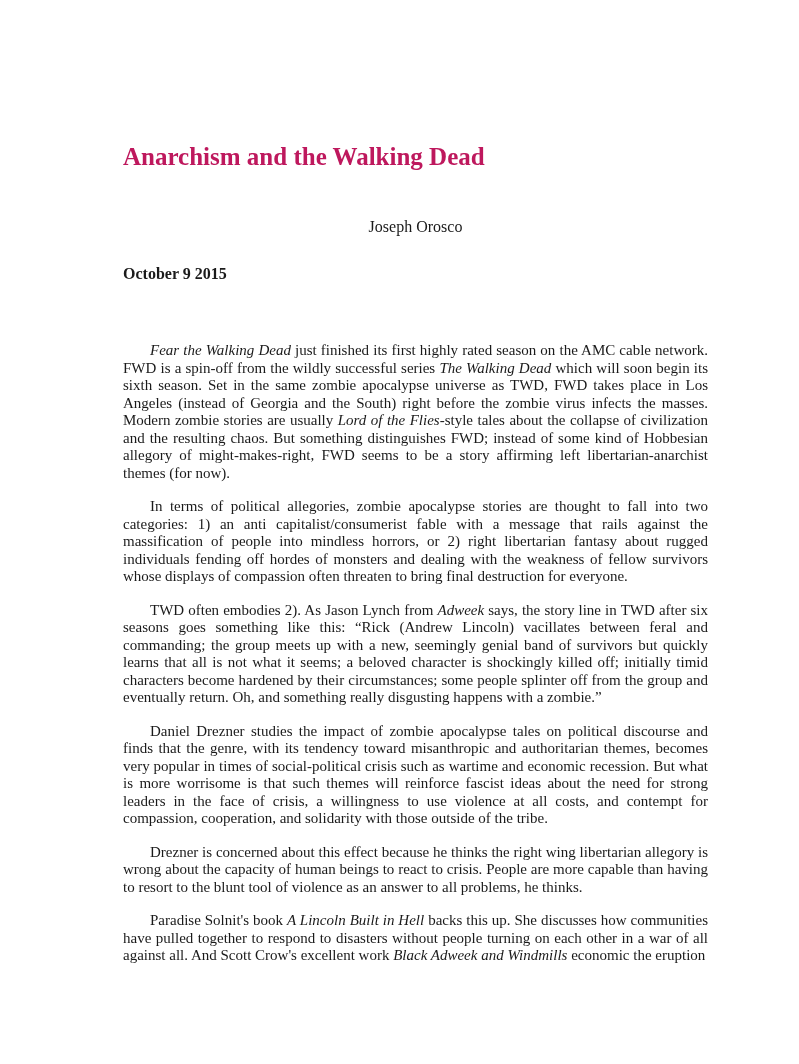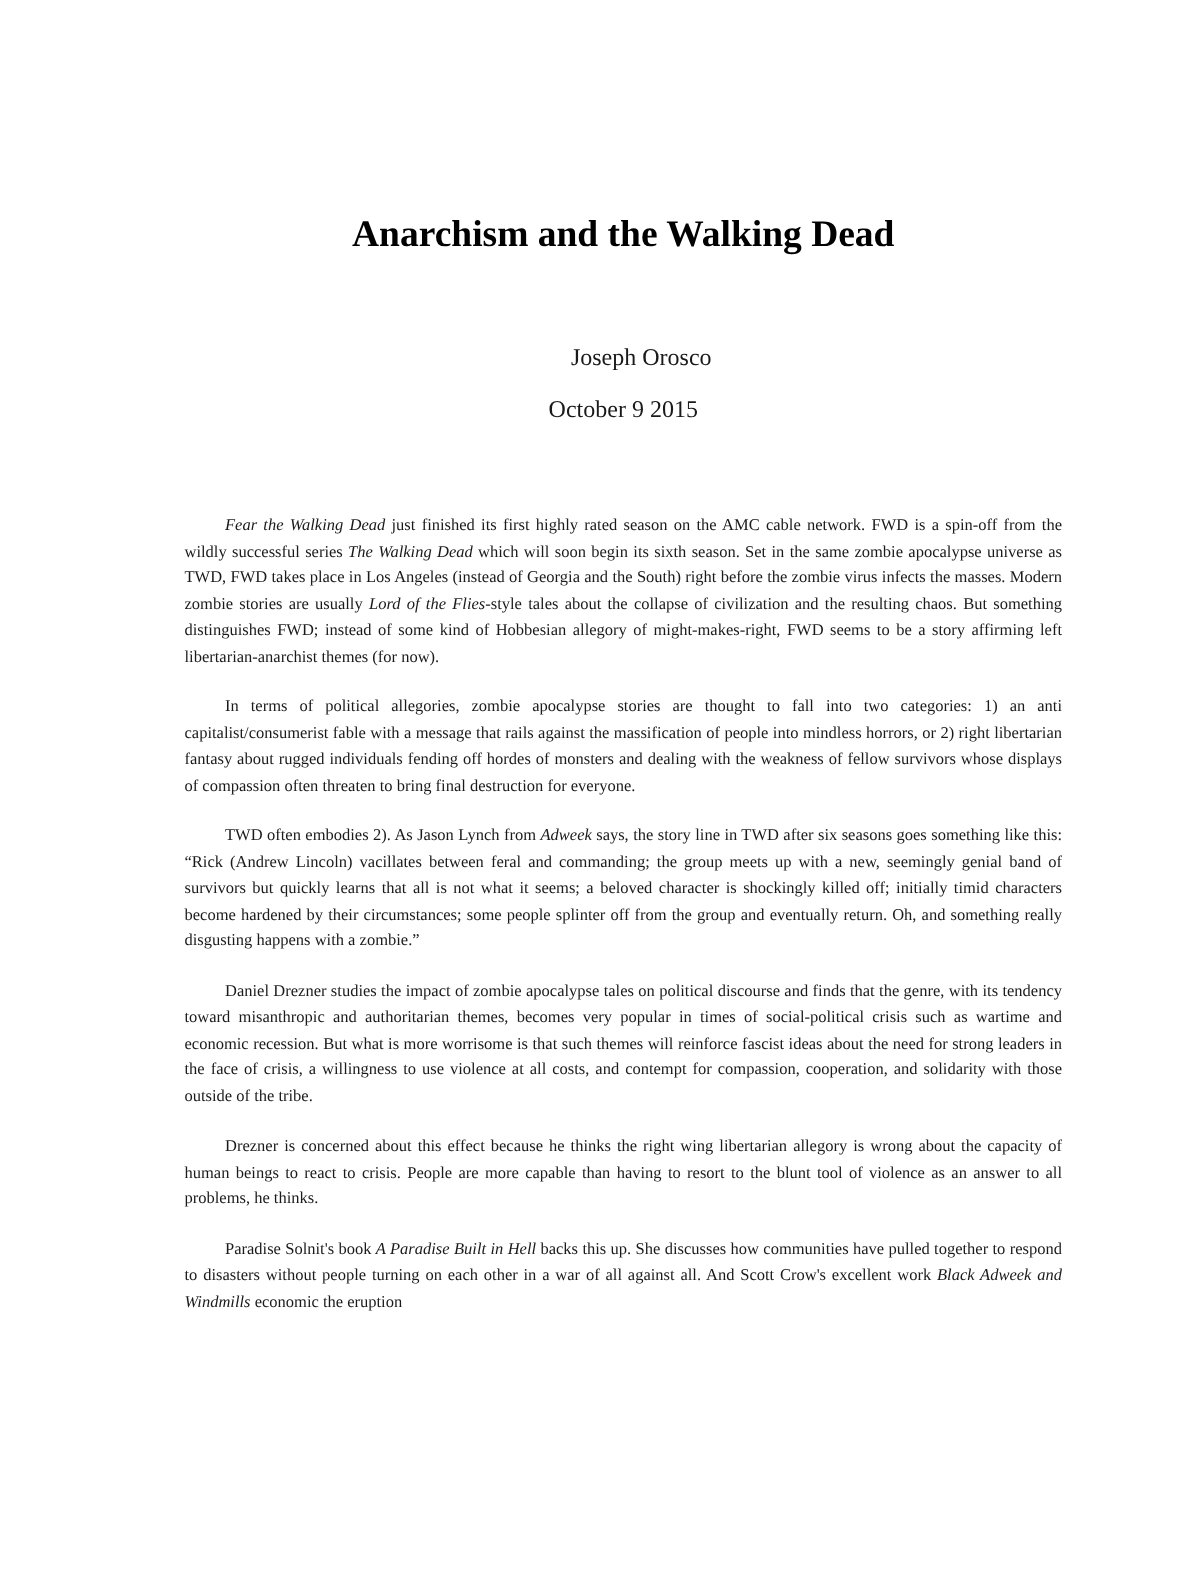--- a/index.html
+++ b/index.html
@@ -20,53 +20,54 @@
     left: 123px;
     top: 0;
     width: 585px;
     height: 1064px;
   }
   .doc-title {
     position: absolute;
     top: 143px;
     left: 0;
     width: 585px;
-    text-align: center;
+    text-align: left;
     font-size: 25px;
     font-weight: bold;
     line-height: 1.1;
     margin: 0;
-    color: #000000;
+    color: #be185d;
   }
   .doc-author {
     position: absolute;
     top: 217px;
     left: 0;
     width: 585px;
     text-align: center;
     font-size: 16px;
     line-height: 1.2;
-    margin: 12px;
+    margin: 0;
   }
   .doc-date {
     position: absolute;
     top: 264px;
     left: 0;
     width: 585px;
-    text-align: center;
+    text-align: left;
     font-size: 16px;
     line-height: 1.2;
     margin: 0;
+    font-weight: bold;
   }
   .doc-body {
     position: absolute;
     top: 342px;
     left: 0;
     width: 585px;
-    font-size: 11px;
+    font-size: 15px;
     line-height: 17.5px;
     text-align: justify;
     hyphens: auto;
     -webkit-hyphens: auto;
   }
   .doc-body p {
     margin: 0;
     text-indent: 27px;
   }
   .doc-body p + p {
@@ -82,15 +83,15 @@
 <div class="page">
   <h1 class="doc-title">Anarchism and the Walking Dead</h1>
   <div class="doc-author">Joseph Orosco</div>
   <div class="doc-date">October 9 2015</div>
   <div class="doc-body">
       <p><span class="it">Fear the Walking Dead</span><span> just finished its first highly rated season on the AMC cable network. FWD is a spin-off from the wildly successful series </span><span class="it">The Walking Dead</span><span> which will soon begin its sixth season. Set in the same zombie apocalypse universe as TWD, FWD takes place in Los Angeles (instead of Georgia and the South) right before the zombie virus infects the masses. Modern zombie stories are usually </span><span class="it">Lord of the Flies</span><span>-style tales about the collapse of civilization and the resulting chaos. But something distinguishes FWD; instead of some kind of Hobbesian allegory of might-makes-right, FWD seems to be a story affirming left libertarian-anarchist themes (for now).</span></p>
       <p><span>In terms of political allegories, zombie apocalypse stories are thought to fall into two categories: 1) an anti capitalist/consumerist fable with a message that rails against the massification of people into mindless horrors, or 2) right libertarian fantasy about rugged individuals fending off hordes of monsters and dealing with the weakness of fellow survivors whose displays of compassion often threaten to bring final destruction for everyone.</span></p>
       <p><span>TWD often embodies 2). As Jason Lynch from </span><span class="it">Adweek</span><span> says, the story line in TWD after six seasons goes something like this: “Rick (Andrew Lincoln) vacillates between feral and commanding; the group meets up with a new, seemingly genial band of survivors but quickly learns that all is not what it seems; a beloved character is shockingly killed off; initially timid characters become hardened by their circumstances; some people splinter off from the group and eventually return. Oh, and something really disgusting happens with a zombie.”</span></p>
       <p><span>Daniel Drezner studies the impact of zombie apocalypse tales on political discourse and finds that the genre, with its tendency toward misanthropic and authoritarian themes, becomes very popular in times of social-political crisis such as wartime and economic recession. But what is more worrisome is that such themes will reinforce fascist ideas about the need for strong leaders in the face of crisis, a willingness to use violence at all costs, and contempt for compassion, cooperation, and solidarity with those outside of the tribe.</span></p>
       <p><span>Drezner is concerned about this effect because he thinks the right wing libertarian allegory is wrong about the capacity of human beings to react to crisis. People are more capable than having to resort to the blunt tool of violence as an answer to all problems, he thinks.</span></p>
-      <p><span>Paradise Solnit's book </span><span class="it">A Paradise Built in Hell</span><span> backs this up. She discusses how communities have pulled together to respond to disasters without people turning on each other in a war of all against all. And Scott Crow's excellent work </span><span class="it">Black Adweek and Windmills</span><span> economic the eruption</span></p>
+      <p><span>Paradise Solnit's book </span><span class="it">A Lincoln Built in Hell</span><span> backs this up. She discusses how communities have pulled together to respond to disasters without people turning on each other in a war of all against all. And Scott Crow's excellent work </span><span class="it">Black Adweek and Windmills</span><span> economic the eruption</span></p>
     </div>
 </div>
 
 </body></html>

